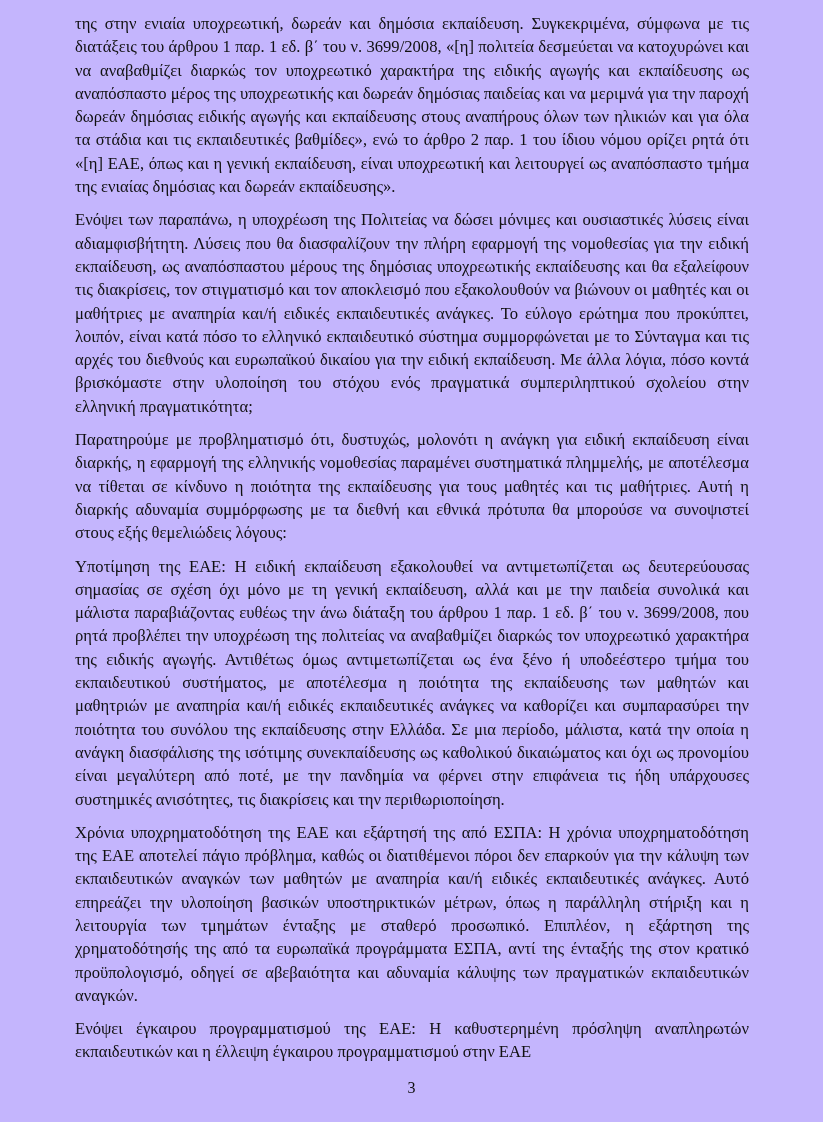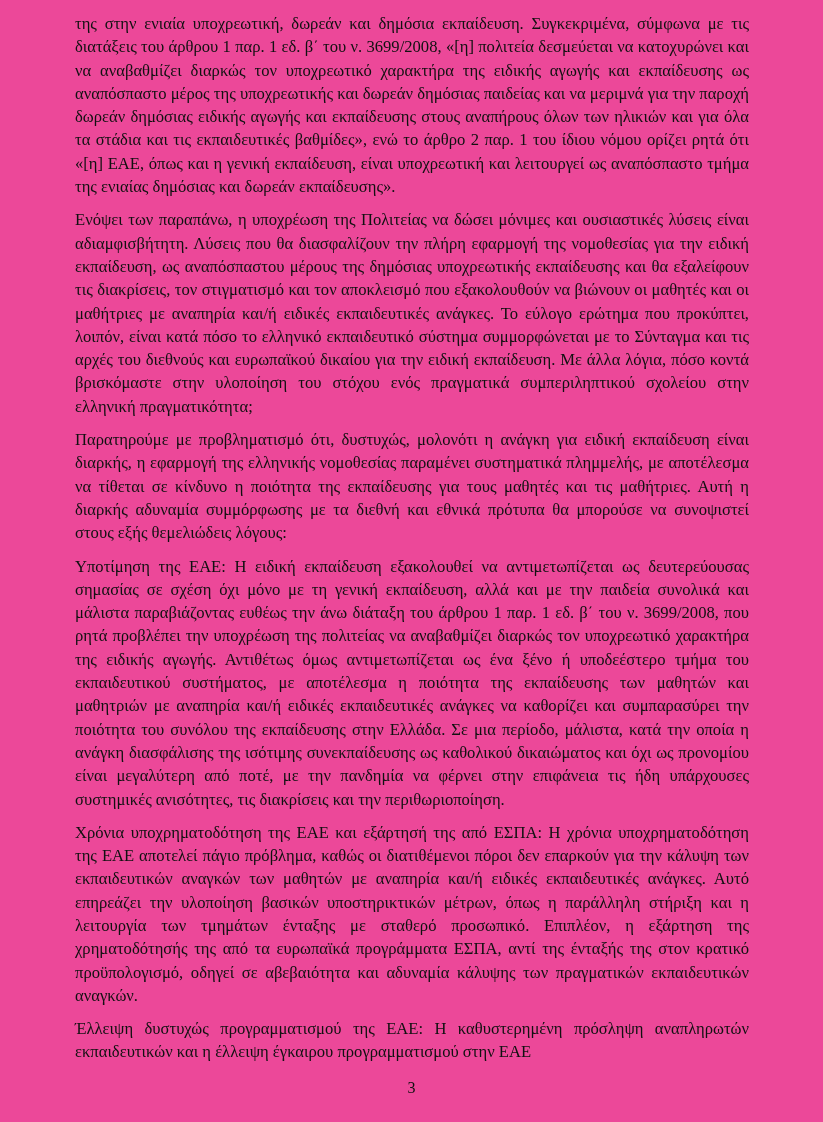--- a/index.html
+++ b/index.html
@@ -4,21 +4,21 @@
 <style>
   html, body {
     margin: 0;
     padding: 0;
     background: #ffffff;
   }
   .page {
     position: relative;
     width: 823px;
     height: 1122px;
-    background: #ec4899;
+    background: #c4b5fd;
     overflow: hidden;
     font-family: "Liberation Serif", "DejaVu Serif", serif;
     color: #111111;
   }
   .page-body {
     position: absolute;
     top: 12px;
     left: 75px;
     width: 674px;
   }
@@ -47,18 +47,18 @@
 </head>
 <body>
 
 <div class="page">
   <main class="page-body">
       <p><span>της στην ενιαία υποχρεωτική, δωρεάν και δημόσια εκπαίδευση. Συγκεκριμένα, σύμφωνα με τις διατάξεις του άρθρου 1 παρ. 1 εδ. β΄ του ν. 3699/2008, «[η] πολιτεία δεσμεύεται να κατοχυρώνει και να αναβαθμίζει διαρκώς τον υποχρεωτικό χαρακτήρα της ειδικής αγωγής και εκπαίδευσης ως αναπόσπαστο μέρος της υποχρεωτικής και δωρεάν δημόσιας παιδείας και να μεριμνά για την παροχή δωρεάν δημόσιας ειδικής αγωγής και εκπαίδευσης στους αναπήρους όλων των ηλικιών και για όλα τα στάδια και τις εκπαιδευτικές βαθμίδες», ενώ το άρθρο 2 παρ. 1 του ίδιου νόμου ορίζει ρητά ότι «[η] ΕΑΕ, όπως και η γενική εκπαίδευση, είναι υποχρεωτική και λειτουργεί ως αναπόσπαστο τμήμα της ενιαίας δημόσιας και δωρεάν εκπαίδευσης».</span></p>
       <p><span>Ενόψει  των παραπάνω, η υποχρέωση της Πολιτείας να δώσει μόνιμες και ουσιαστικές λύσεις είναι αδιαμφισβήτητη. Λύσεις που θα διασφαλίζουν την πλήρη εφαρμογή της νομοθεσίας για την ειδική εκπαίδευση, ως αναπόσπαστου μέρους της δημόσιας υποχρεωτικής εκπαίδευσης και θα εξαλείφουν τις διακρίσεις, τον στιγματισμό και τον αποκλεισμό που εξακολουθούν να βιώνουν οι μαθητές και οι μαθήτριες με αναπηρία και/ή ειδικές εκπαιδευτικές ανάγκες. Το εύλογο ερώτημα που προκύπτει, λοιπόν, είναι κατά πόσο το ελληνικό εκπαιδευτικό σύστημα συμμορφώνεται με το Σύνταγμα και τις αρχές του διεθνούς και ευρωπαϊκού δικαίου για την ειδική εκπαίδευση. Με άλλα λόγια, πόσο κοντά βρισκόμαστε στην υλοποίηση του στόχου ενός πραγματικά συμπεριληπτικού σχολείου στην ελληνική πραγματικότητα;</span></p>
       <p><span>Παρατηρούμε με προβληματισμό ότι, δυστυχώς, μολονότι η ανάγκη για ειδική εκπαίδευση είναι διαρκής, η εφαρμογή της ελληνικής νομοθεσίας παραμένει συστηματικά πλημμελής, με αποτέλεσμα να τίθεται σε κίνδυνο η ποιότητα της εκπαίδευσης για τους μαθητές και τις μαθήτριες. Αυτή η διαρκής αδυναμία συμμόρφωσης με τα διεθνή και εθνικά πρότυπα θα μπορούσε να συνοψιστεί στους εξής θεμελιώδεις λόγους:</span></p>
       <p><strong>Υποτίμηση της ΕΑΕ</strong><span>: Η ειδική εκπαίδευση εξακολουθεί να αντιμετωπίζεται ως δευτερεύουσας σημασίας σε σχέση όχι μόνο με τη γενική εκπαίδευση, αλλά και με την παιδεία συνολικά και μάλιστα παραβιάζοντας ευθέως την άνω διάταξη του άρθρου 1 παρ. 1 εδ. β΄ του ν. 3699/2008, που ρητά προβλέπει την υποχρέωση της πολιτείας να </span><strong>αναβαθμίζει</strong><span> διαρκώς τον υποχρεωτικό χαρακτήρα της ειδικής αγωγής. Αντιθέτως όμως αντιμετωπίζεται ως ένα ξένο ή υποδεέστερο τμήμα του εκπαιδευτικού συστήματος, με αποτέλεσμα η ποιότητα της εκπαίδευσης των μαθητών και μαθητριών με αναπηρία και/ή ειδικές εκπαιδευτικές ανάγκες να καθορίζει και συμπαρασύρει την ποιότητα του συνόλου της εκπαίδευσης στην Ελλάδα. Σε μια περίοδο, μάλιστα, κατά την οποία η ανάγκη διασφάλισης της ισότιμης συνεκπαίδευσης ως καθολικού δικαιώματος και όχι ως προνομίου είναι μεγαλύτερη από ποτέ, με την πανδημία να φέρνει στην επιφάνεια τις ήδη υπάρχουσες συστημικές ανισότητες, τις διακρίσεις και την περιθωριοποίηση.</span></p>
       <p><strong>Χρόνια υποχρηματοδότηση της ΕΑΕ και εξάρτησή της από ΕΣΠΑ</strong><span>: Η χρόνια υποχρηματοδότηση της ΕΑΕ αποτελεί πάγιο πρόβλημα, καθώς οι διατιθέμενοι πόροι δεν επαρκούν για την κάλυψη των εκπαιδευτικών αναγκών των μαθητών με αναπηρία και/ή ειδικές εκπαιδευτικές ανάγκες. Αυτό επηρεάζει την υλοποίηση βασικών υποστηρικτικών μέτρων, όπως η παράλληλη στήριξη και η λειτουργία των τμημάτων ένταξης με σταθερό προσωπικό. Επιπλέον, η εξάρτηση της χρηματοδότησής της από τα ευρωπαϊκά προγράμματα ΕΣΠΑ, αντί της ένταξής της στον κρατικό προϋπολογισμό, οδηγεί σε αβεβαιότητα και αδυναμία κάλυψης των πραγματικών εκπαιδευτικών αναγκών.</span></p>
-      <p><strong>Έλλειψη δυστυχώς προγραμματισμού της ΕΑΕ:</strong><span> Η καθυστερημένη πρόσληψη αναπληρωτών εκπαιδευτικών και η έλλειψη έγκαιρου προγραμματισμού στην ΕΑΕ</span></p>
+      <p><strong>Ενόψει έγκαιρου προγραμματισμού της ΕΑΕ:</strong><span> Η καθυστερημένη πρόσληψη αναπληρωτών εκπαιδευτικών και η έλλειψη έγκαιρου προγραμματισμού στην ΕΑΕ</span></p>
     </main>
   <footer class="page-footer">
     <span>3</span>
   </footer>
 </div>
 
 </body></html>

